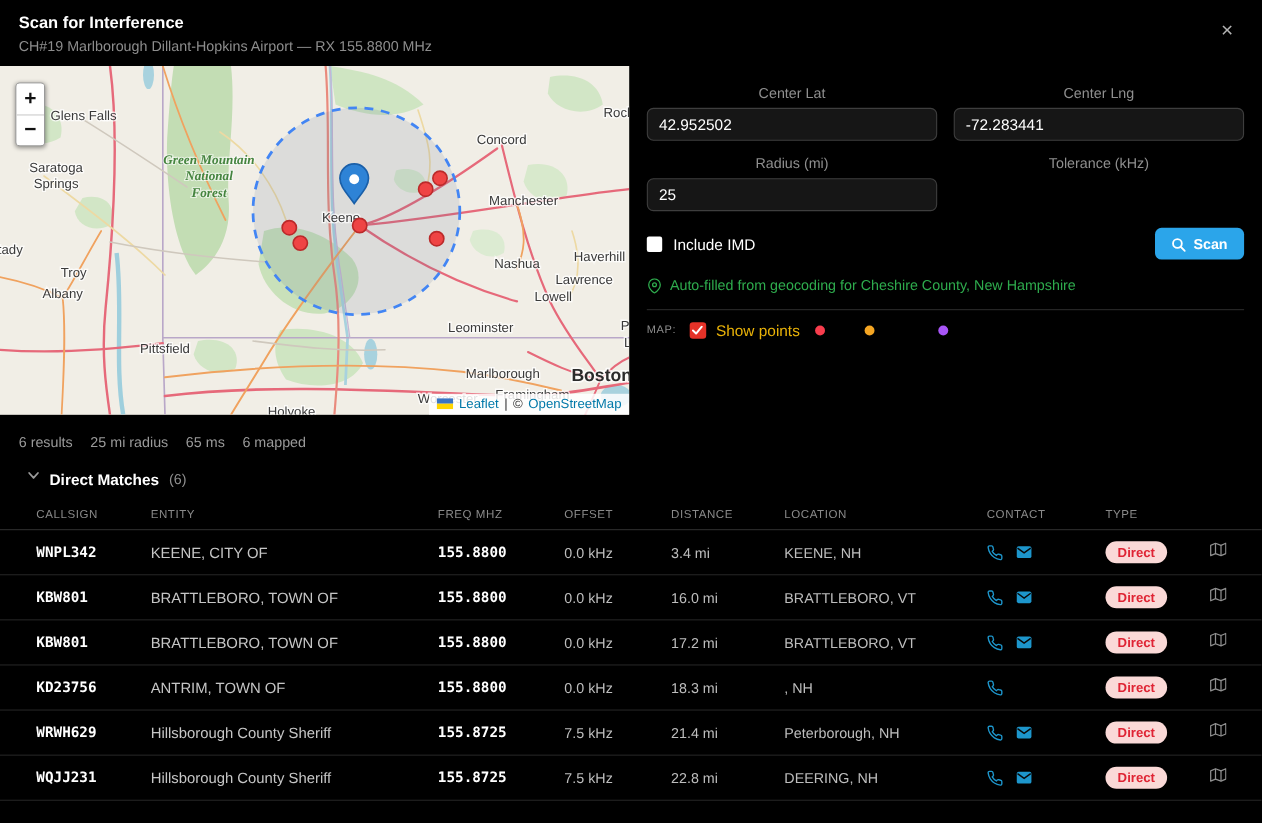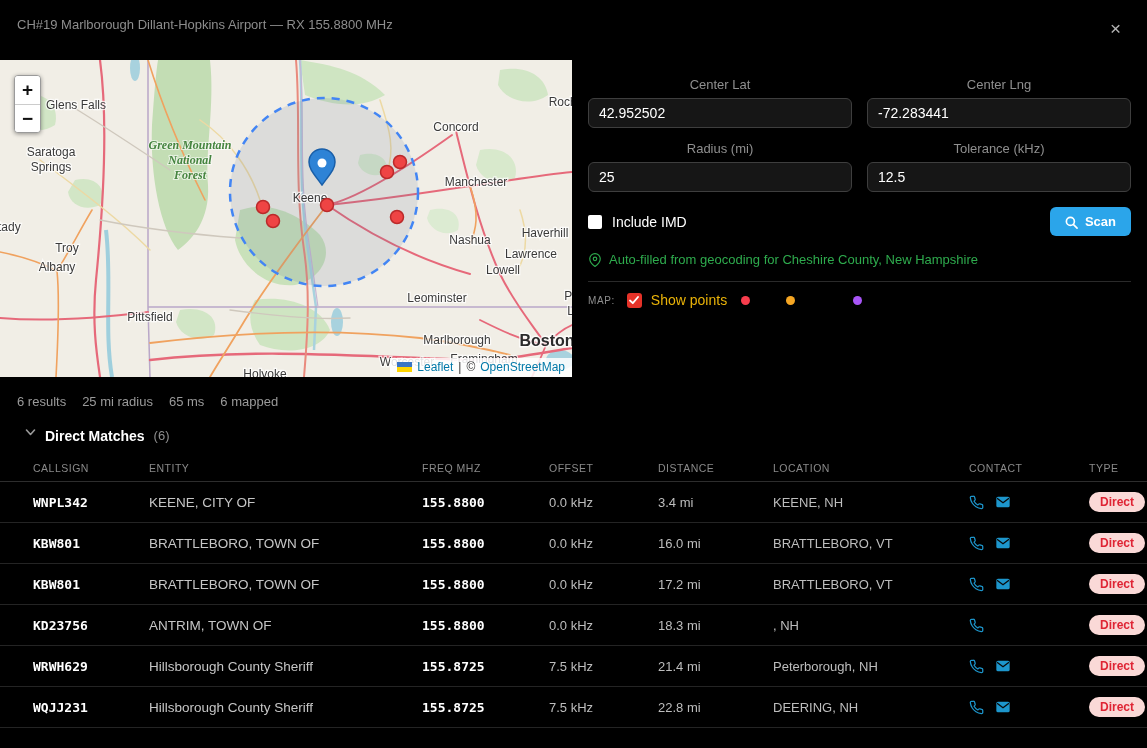--- a/index.html
+++ b/index.html
@@ -72,40 +72,41 @@
     display:flex; align-items:center; justify-content:center; cursor:pointer;
   }
   .showpoints-label { font-size:14px; color:#eab308; margin-left:9px;text-align:center; }
   .dot { width:9px; height:9px; border-radius:50%; display:inline-block; flex:none; }
   
   .stats { display:flex; gap:16px; padding:17px 0 0 17px; font-size:13px; color:#9a9a9a; }
   .section-head { display:flex; align-items:flex-start; gap:9px; padding:19px 0 11px 25px; cursor:pointer; }
   .section-title { font-size:14px; font-weight:bold; color:#fff; }
   .section-count { font-size:13px; color:#8f8f8f; }
   .tgrid { display:grid; grid-template-columns:104px 261px 115px 97px 103px 184px 108px 95px 1fr;
-           padding-left:33px; align-items:center;gap:12px; }
+           padding-left:33px; align-items:center; }
   .thead { height:27px; border-bottom:1px solid #2d2d2d; }
   .thead div { font-size:10.5px; letter-spacing:.5px; color:#8a8a8a; }
   .trow { height:41px; border-bottom:1px solid #242424; }
   .c-callsign { font-family:"DejaVu Sans Mono",monospace; font-weight:bold; font-size:13px; color:#fff; }
   .c-entity { font-size:13.5px; color:#c6c6c6; padding-right:8px; white-space:nowrap; overflow:hidden; }
   .c-freq { font-family:"DejaVu Sans Mono",monospace; font-weight:bold; font-size:13px; color:#fff; }
   .c-dim { font-size:13px; color:#bdbdbd; white-space:nowrap; }
   .c-contact { display:flex; align-items:center; gap:11px; color:#1d96cc; }
   .cicon { display:inline-flex; cursor:pointer; }
   .c-map { color:#8f8f8f; }
   .badge {
     display:inline-block; background:#fad9d7; color:#df2434; font-size:12px; font-weight:600;
     padding:3px 11px; border-radius:10px;
   }
 </style>
 </head>
 <body>
 
 <div class="hdr">
+  <div class="hdr-title">Scan for Interference</div>
   <div class="hdr-sub">CH#19 Marlborough Dillant-Hopkins Airport — RX 155.8800 MHz</div>
   <button class="hdr-close">×</button>
 </div>
 
 <div class="top">
 
   <div class="map-panel">
     <svg class="basemap" width="572" height="317" viewBox="0 0 572 317">
       <rect x="0" y="0" width="572" height="317" fill="#f1eee6"></rect>
 
@@ -233,21 +234,20 @@
       <div class="field">
         <label>Center Lng</label>
         <input type="text" value="-72.283441" style="">
       </div>
       <div class="field">
         <label>Radius (mi)</label>
         <input type="text" value="25" style="">
       </div>
       <div class="field">
         <label>Tolerance (kHz)</label>
-        <input type="text" value="12.5" style="">
       </div>
     </div>
 
     <div class="actions">
       <div class="imd">
         <span class="imd-box"></span>
         <span>Include IMD</span>
       </div>
       <button class="scan-btn">
         <svg width="13" height="13" viewBox="0 0 14 14">

